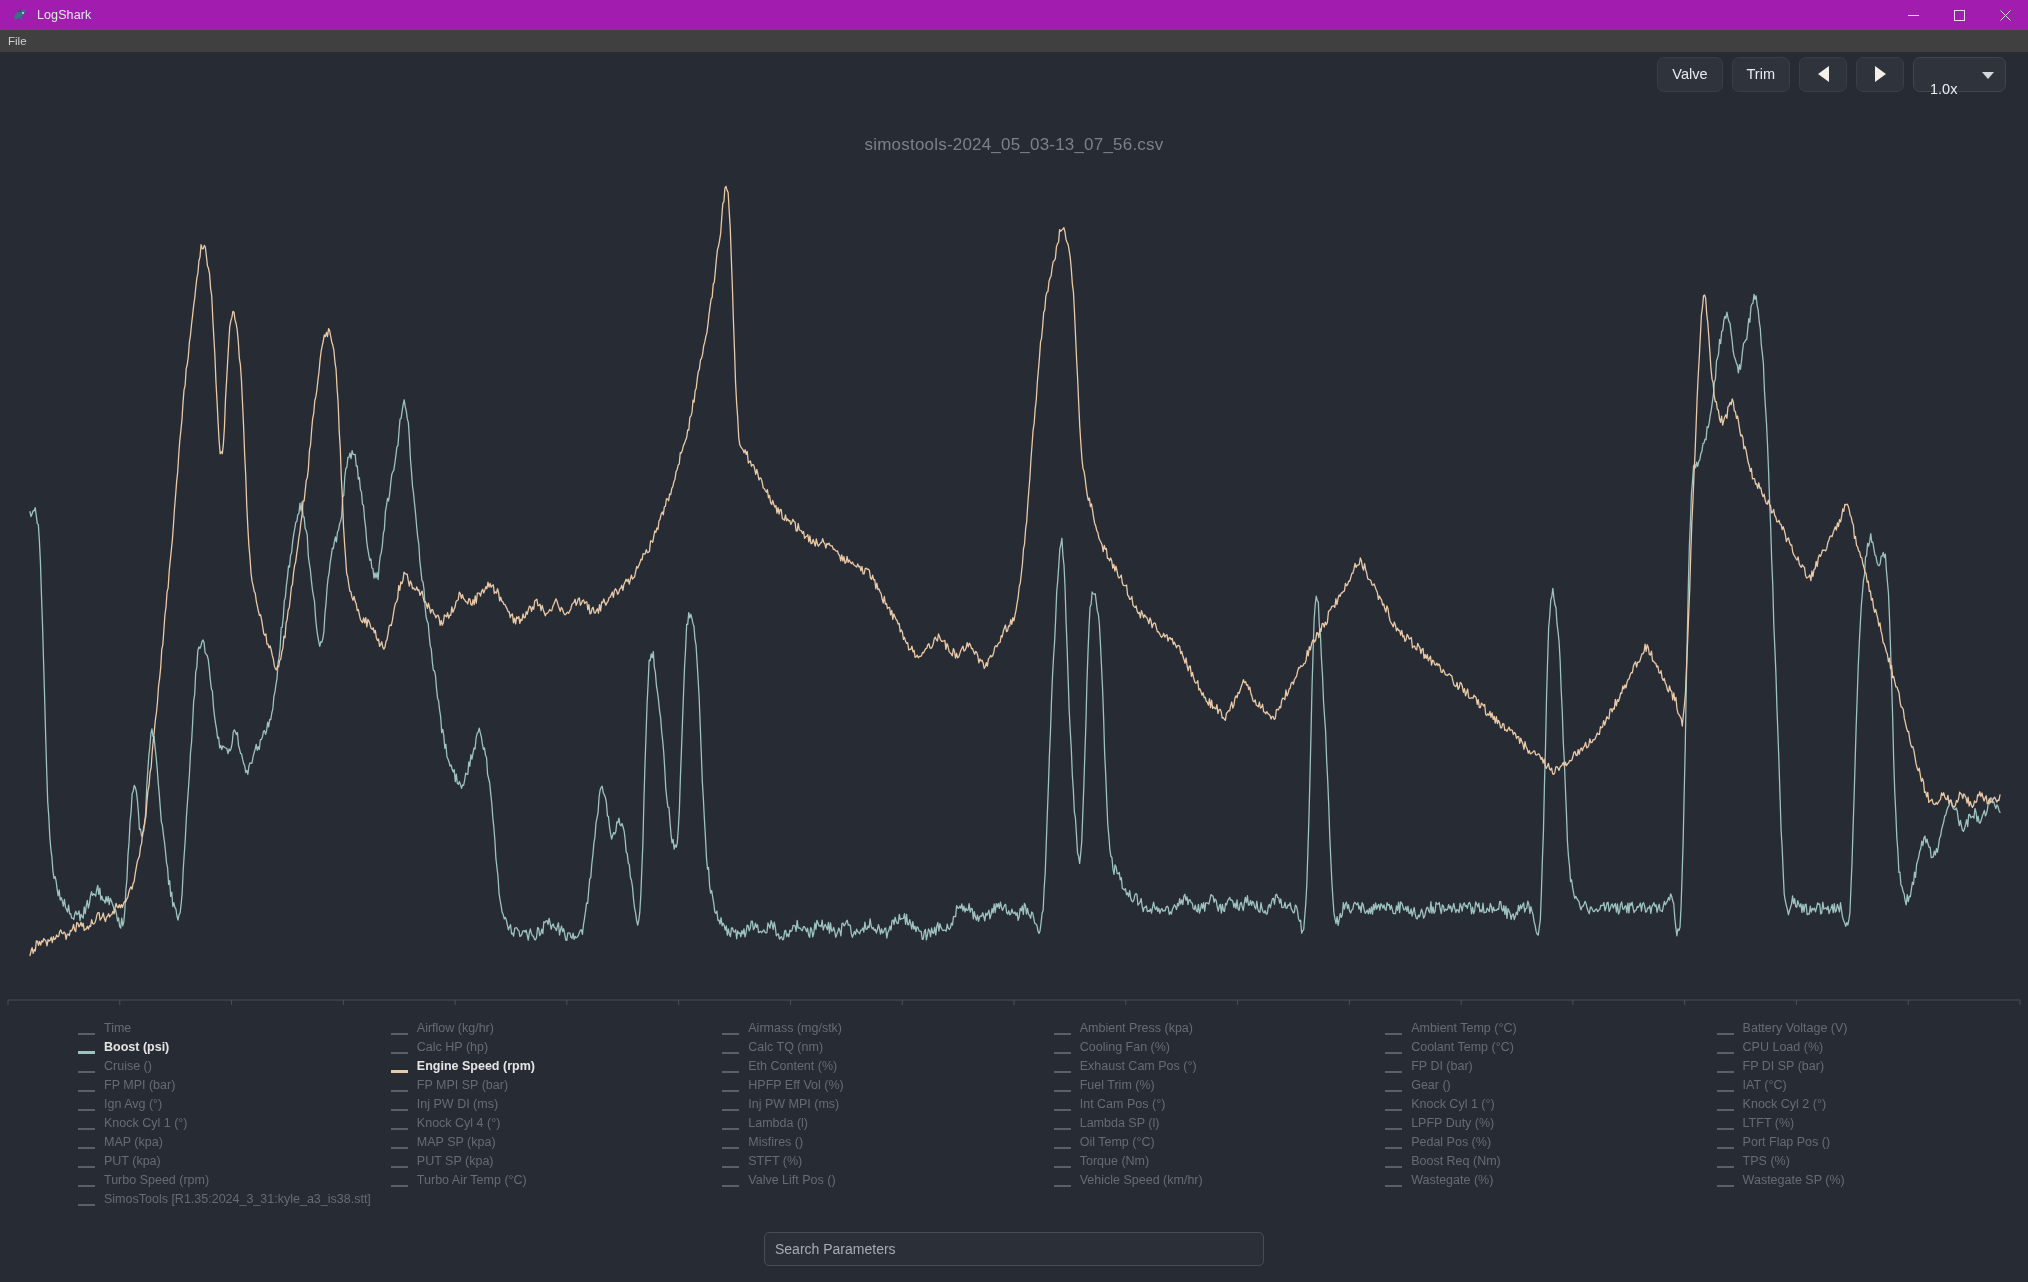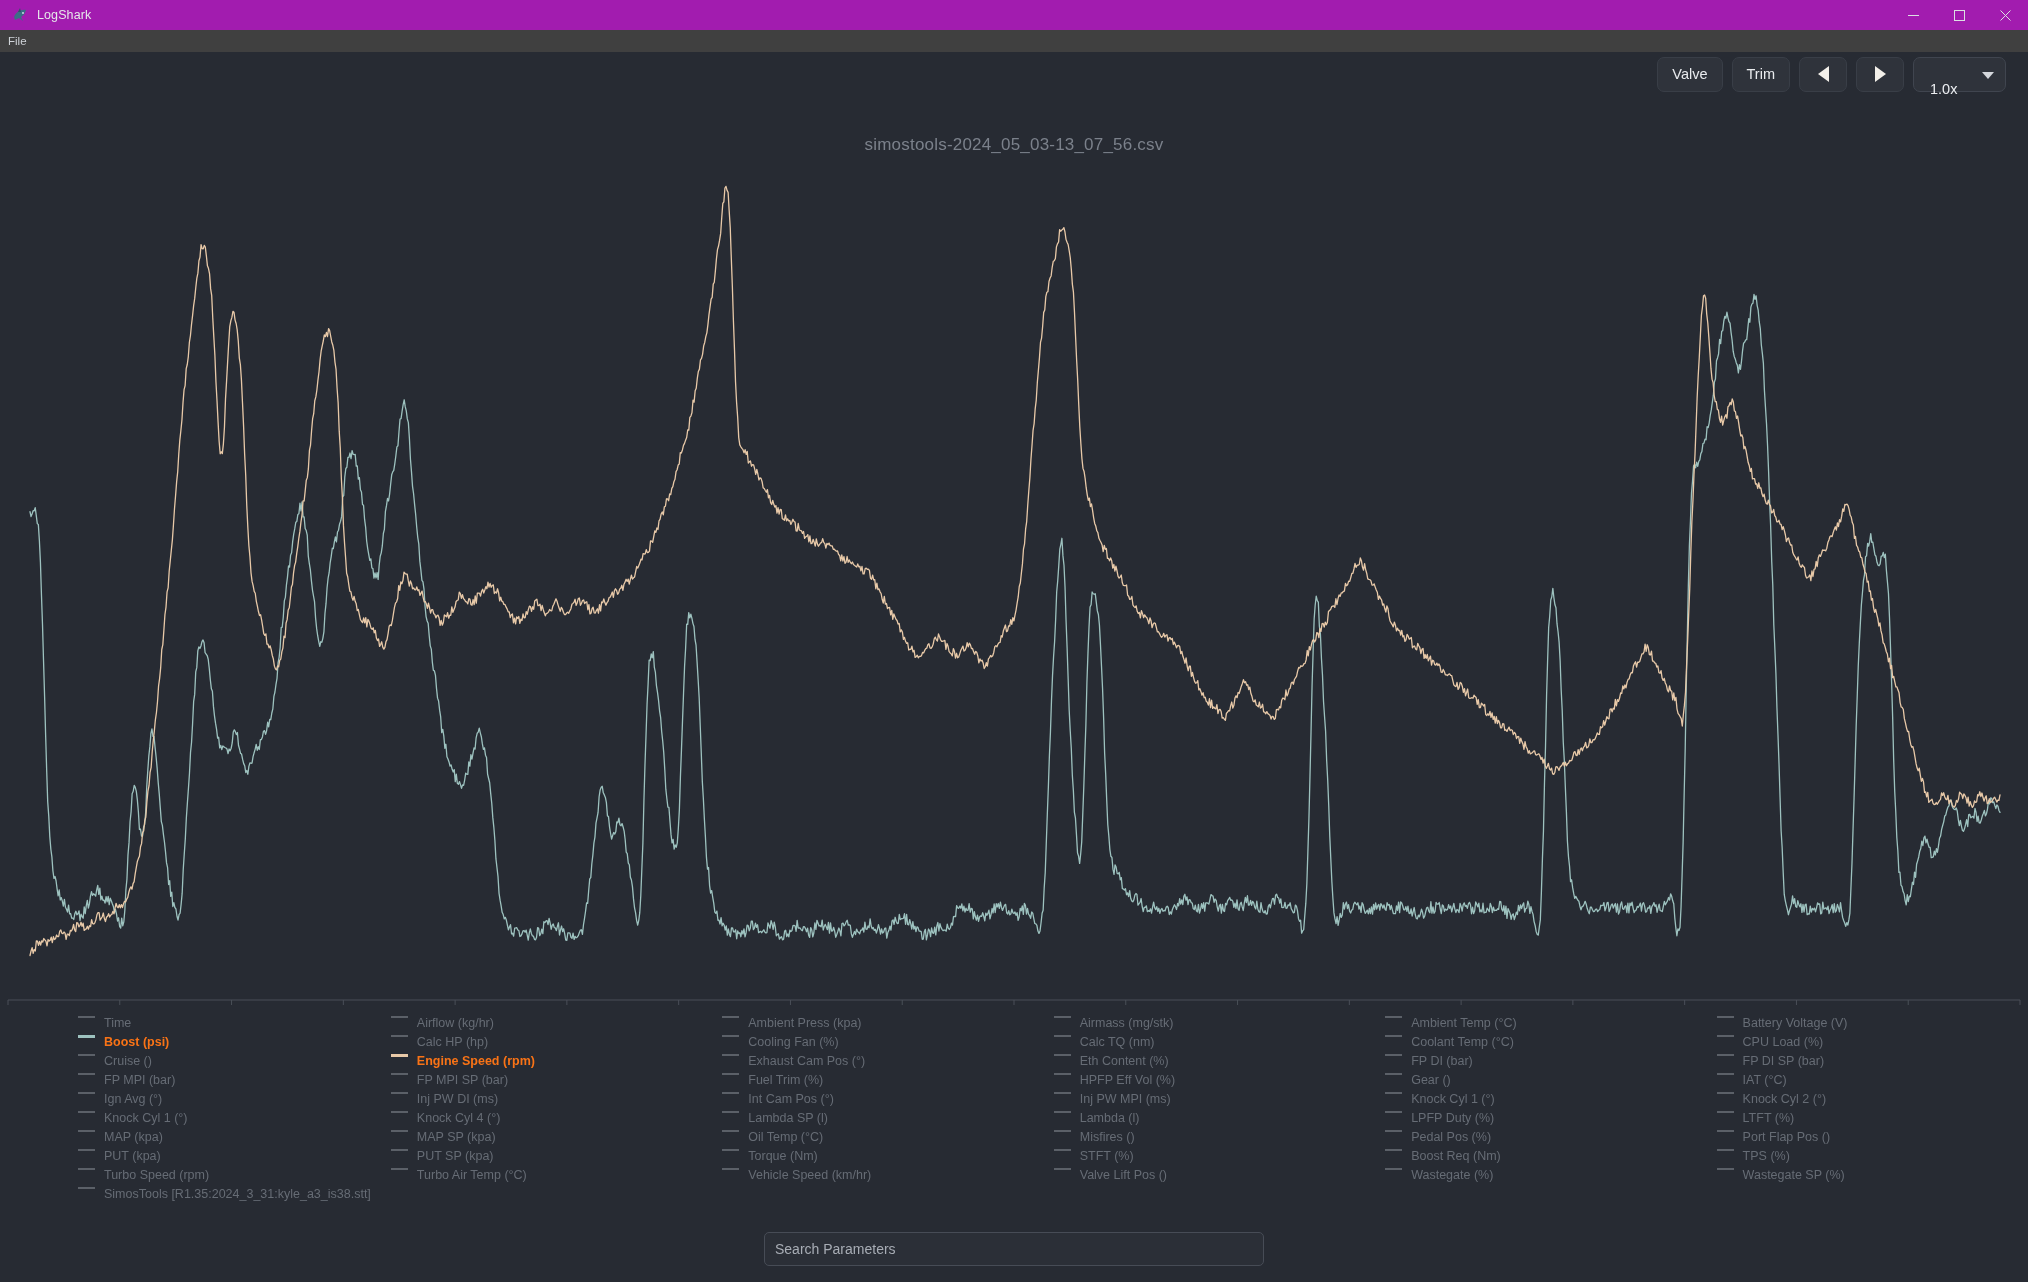--- a/index.html
+++ b/index.html
@@ -108,35 +108,35 @@
     top: 1016px; left: 0; width: 2028px; height: 190px;
     display: flex;
   }
   .legend-col {
     width: 400px;
     padding-left: 20px;
     display: flex; flex-direction: column;
   }
   .legend-col:first-child { padding-left: 78px; width: 400px; }
   .legend-item {
-    display: flex; align-items: flex-start;
+    display: flex; align-items: flex-end;
     height: 19px;
     cursor: pointer;
   }
   .swatch {
     width: 17px; height: 0;
     border-top: 2px solid #5b6068;
     margin-right: 9px; flex: 0 0 auto;
   }
   .legend-label {
     font-size: 12.5px;
     color: #666c75;
     white-space: nowrap;
   }
-  .legend-item.active .legend-label { color: #f97316; font-weight: bold; }
+  .legend-item.active .legend-label { color: #e5e5e5; font-weight: bold; }
   .legend-item.active .swatch { border-top-width: 3px; }
 
   
   #search-wrap {
     position: absolute; bottom: 16px; left: 0; width: 2028px;
     display: flex; justify-content: center;
   }
   #search-input {
     width: 500px; height: 34px;
     background: #2b2f37;
@@ -310,20 +310,58 @@
         <span class="legend-label">PUT SP (kpa)</span>
       </div>
       <div class="legend-item">
         <span class="swatch" style="border-top-color: rgb(91, 96, 104);"></span>
         <span class="legend-label">Turbo Air Temp (°C)</span>
       </div>
     </div>
     <div class="legend-col">
       <div class="legend-item">
         <span class="swatch" style="border-top-color: rgb(91, 96, 104);"></span>
+        <span class="legend-label">Airmass (mg/stk)</span>
+      </div>
+      <div class="legend-item">
+        <span class="swatch" style="border-top-color: rgb(91, 96, 104);"></span>
+        <span class="legend-label">Calc TQ (nm)</span>
+      </div>
+      <div class="legend-item">
+        <span class="swatch" style="border-top-color: rgb(91, 96, 104);"></span>
+        <span class="legend-label">Eth Content (%)</span>
+      </div>
+      <div class="legend-item">
+        <span class="swatch" style="border-top-color: rgb(91, 96, 104);"></span>
+        <span class="legend-label">HPFP Eff Vol (%)</span>
+      </div>
+      <div class="legend-item">
+        <span class="swatch" style="border-top-color: rgb(91, 96, 104);"></span>
+        <span class="legend-label">Inj PW MPI (ms)</span>
+      </div>
+      <div class="legend-item">
+        <span class="swatch" style="border-top-color: rgb(91, 96, 104);"></span>
+        <span class="legend-label">Lambda (l)</span>
+      </div>
+      <div class="legend-item">
+        <span class="swatch" style="border-top-color: rgb(91, 96, 104);"></span>
+        <span class="legend-label">Misfires ()</span>
+      </div>
+      <div class="legend-item">
+        <span class="swatch" style="border-top-color: rgb(91, 96, 104);"></span>
+        <span class="legend-label">STFT (%)</span>
+      </div>
+      <div class="legend-item">
+        <span class="swatch" style="border-top-color: rgb(91, 96, 104);"></span>
+        <span class="legend-label">Valve Lift Pos ()</span>
+      </div>
+    </div>
+    <div class="legend-col">
+      <div class="legend-item">
+        <span class="swatch" style="border-top-color: rgb(91, 96, 104);"></span>
         <span class="legend-label">Ambient Press (kpa)</span>
       </div>
       <div class="legend-item">
         <span class="swatch" style="border-top-color: rgb(91, 96, 104);"></span>
         <span class="legend-label">Cooling Fan (%)</span>
       </div>
       <div class="legend-item">
         <span class="swatch" style="border-top-color: rgb(91, 96, 104);"></span>
         <span class="legend-label">Exhaust Cam Pos (°)</span>
       </div>
@@ -343,58 +381,20 @@
         <span class="swatch" style="border-top-color: rgb(91, 96, 104);"></span>
         <span class="legend-label">Oil Temp (°C)</span>
       </div>
       <div class="legend-item">
         <span class="swatch" style="border-top-color: rgb(91, 96, 104);"></span>
         <span class="legend-label">Torque (Nm)</span>
       </div>
       <div class="legend-item">
         <span class="swatch" style="border-top-color: rgb(91, 96, 104);"></span>
         <span class="legend-label">Vehicle Speed (km/hr)</span>
-      </div>
-    </div>
-    <div class="legend-col">
-      <div class="legend-item">
-        <span class="swatch" style="border-top-color: rgb(91, 96, 104);"></span>
-        <span class="legend-label">Airmass (mg/stk)</span>
-      </div>
-      <div class="legend-item">
-        <span class="swatch" style="border-top-color: rgb(91, 96, 104);"></span>
-        <span class="legend-label">Calc TQ (nm)</span>
-      </div>
-      <div class="legend-item">
-        <span class="swatch" style="border-top-color: rgb(91, 96, 104);"></span>
-        <span class="legend-label">Eth Content (%)</span>
-      </div>
-      <div class="legend-item">
-        <span class="swatch" style="border-top-color: rgb(91, 96, 104);"></span>
-        <span class="legend-label">HPFP Eff Vol (%)</span>
-      </div>
-      <div class="legend-item">
-        <span class="swatch" style="border-top-color: rgb(91, 96, 104);"></span>
-        <span class="legend-label">Inj PW MPI (ms)</span>
-      </div>
-      <div class="legend-item">
-        <span class="swatch" style="border-top-color: rgb(91, 96, 104);"></span>
-        <span class="legend-label">Lambda (l)</span>
-      </div>
-      <div class="legend-item">
-        <span class="swatch" style="border-top-color: rgb(91, 96, 104);"></span>
-        <span class="legend-label">Misfires ()</span>
-      </div>
-      <div class="legend-item">
-        <span class="swatch" style="border-top-color: rgb(91, 96, 104);"></span>
-        <span class="legend-label">STFT (%)</span>
-      </div>
-      <div class="legend-item">
-        <span class="swatch" style="border-top-color: rgb(91, 96, 104);"></span>
-        <span class="legend-label">Valve Lift Pos ()</span>
       </div>
     </div>
     <div class="legend-col">
       <div class="legend-item">
         <span class="swatch" style="border-top-color: rgb(91, 96, 104);"></span>
         <span class="legend-label">Ambient Temp (°C)</span>
       </div>
       <div class="legend-item">
         <span class="swatch" style="border-top-color: rgb(91, 96, 104);"></span>
         <span class="legend-label">Coolant Temp (°C)</span>

